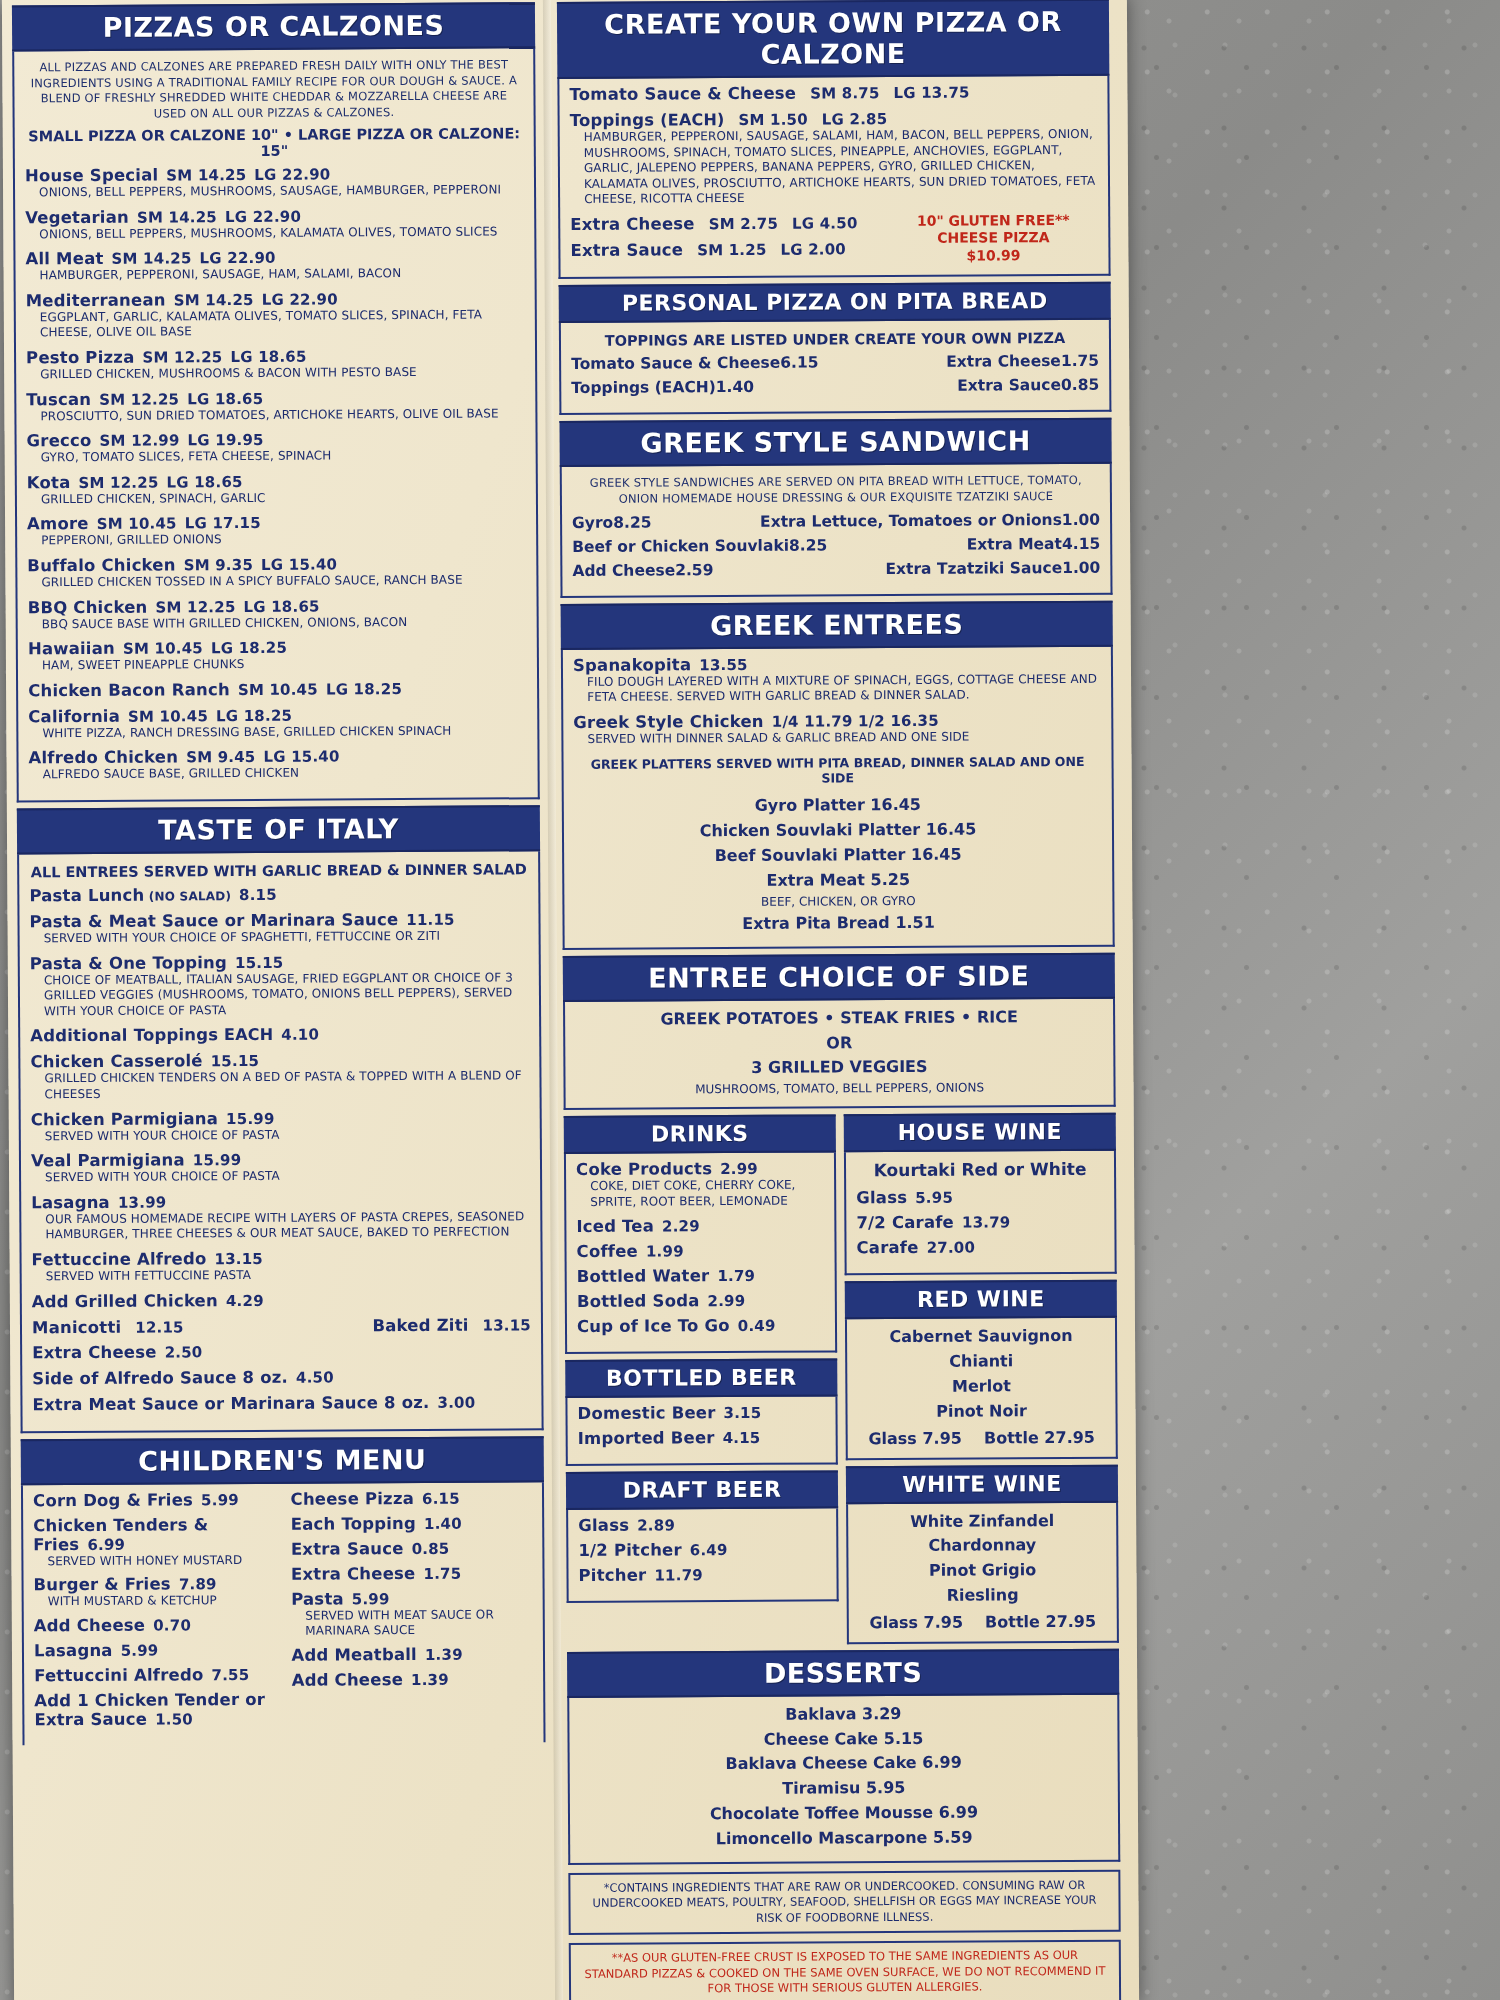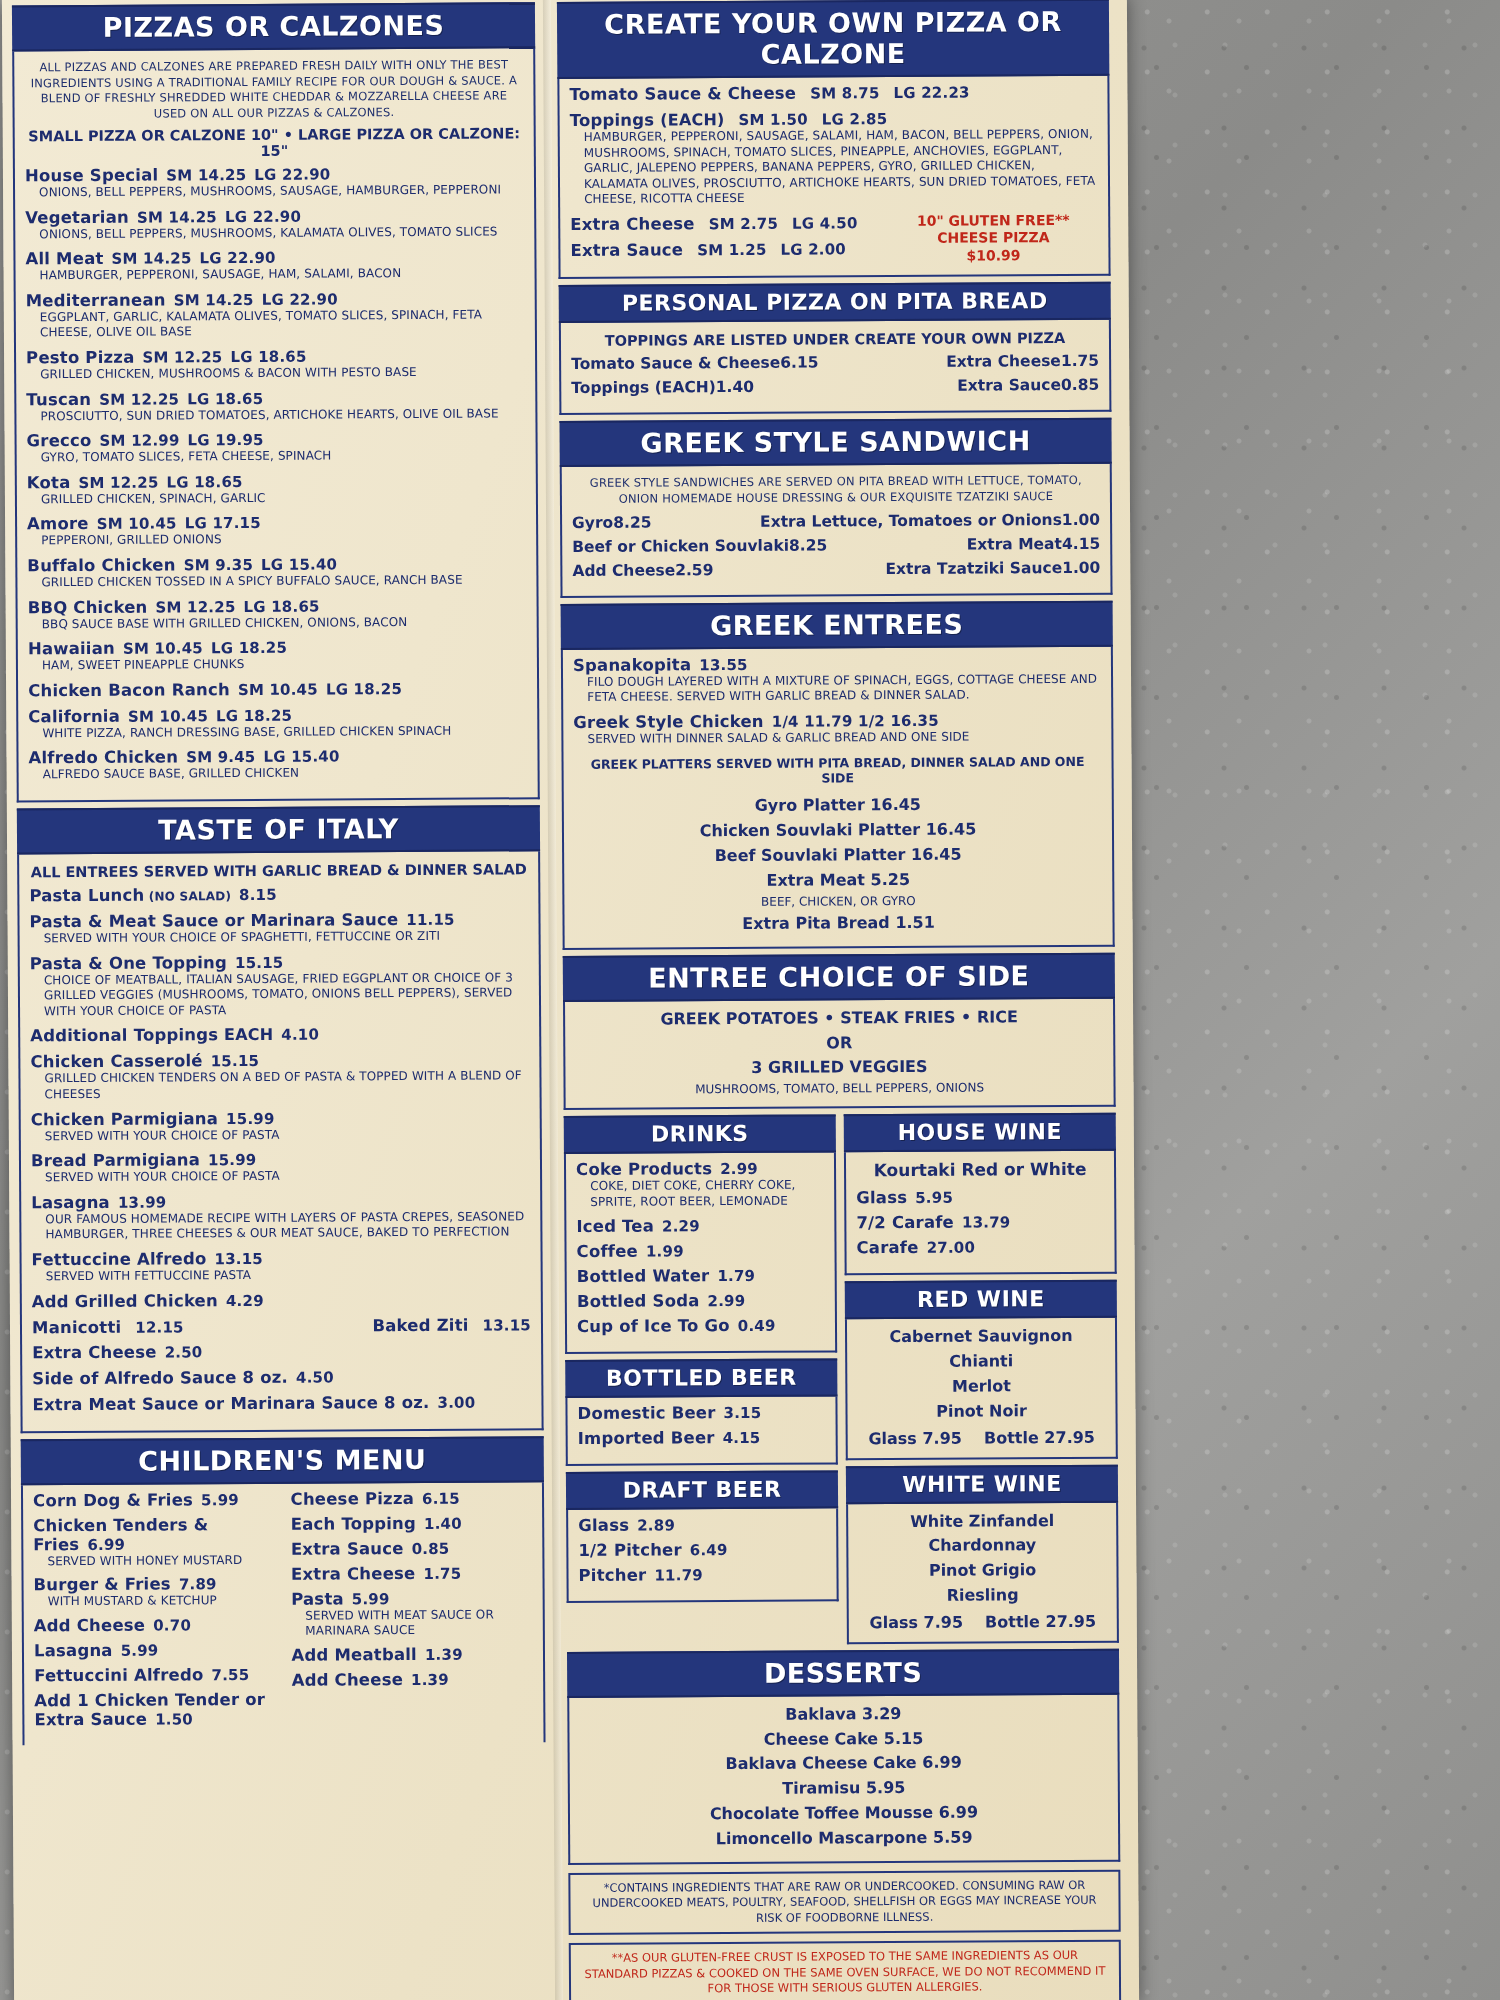--- a/index.html
+++ b/index.html
@@ -290,21 +290,21 @@
             </div>
             <div class="item">
               <div class="itemTitle"><span>Chicken Casserolé</span><span class="pr">15.15</span></div>
               <div class="itemDesc">GRILLED CHICKEN TENDERS ON A BED OF PASTA &amp; TOPPED WITH A BLEND OF CHEESES</div>
             </div>
             <div class="item">
               <div class="itemTitle"><span>Chicken Parmigiana</span><span class="pr">15.99</span></div>
               <div class="itemDesc">SERVED WITH YOUR CHOICE OF PASTA</div>
             </div>
             <div class="item">
-              <div class="itemTitle"><span>Bread Parmigiana</span><span class="pr">15.99</span></div>
+              <div class="itemTitle"><span>Veal Parmigiana</span><span class="pr">15.99</span></div>
               <div class="itemDesc">SERVED WITH YOUR CHOICE OF PASTA</div>
             </div>
             <div class="item">
               <div class="itemTitle"><span>Lasagna</span><span class="pr">13.99</span></div>
               <div class="itemDesc">OUR FAMOUS HOMEMADE RECIPE WITH LAYERS OF PASTA CREPES, SEASONED HAMBURGER, THREE CHEESES &amp; OUR MEAT SAUCE, BAKED TO PERFECTION</div>
             </div>
             <div class="item">
               <div class="itemTitle"><span>Fettuccine Alfredo</span><span class="pr">13.15</span></div>
               <div class="itemDesc">SERVED WITH FETTUCCINE PASTA</div>
             </div>
@@ -394,21 +394,21 @@
     <div class="colSep"></div>
 
     <div class="col colR">
 
       <div class="banner">CREATE YOUR OWN PIZZA OR CALZONE</div>
       <div class="boxed">
         <div class="item">
           <div class="itemTitle">
             <span>Tomato Sauce &amp; Cheese</span>
             <span class="pr">SM 8.75</span>
-            <span class="pr">LG 22.23</span>
+            <span class="pr">LG 13.75</span>
           </div>
         </div>
         <div class="item">
           <div class="itemTitle">
             <span>Toppings</span>
             <span style="font-size:16px;">(EACH)</span>
             <span class="pr">SM 1.50</span>
             <span class="pr">LG 2.85</span>
           </div>
           <div class="itemDesc">HAMBURGER, PEPPERONI, SAUSAGE, SALAMI, HAM, BACON, BELL PEPPERS, ONION, MUSHROOMS, SPINACH, TOMATO SLICES, PINEAPPLE, ANCHOVIES, EGGPLANT, GARLIC, JALEPENO PEPPERS, BANANA PEPPERS, GYRO, GRILLED CHICKEN, KALAMATA OLIVES, PROSCIUTTO, ARTICHOKE HEARTS, SUN DRIED TOMATOES, FETA CHEESE, RICOTTA CHEESE</div>

